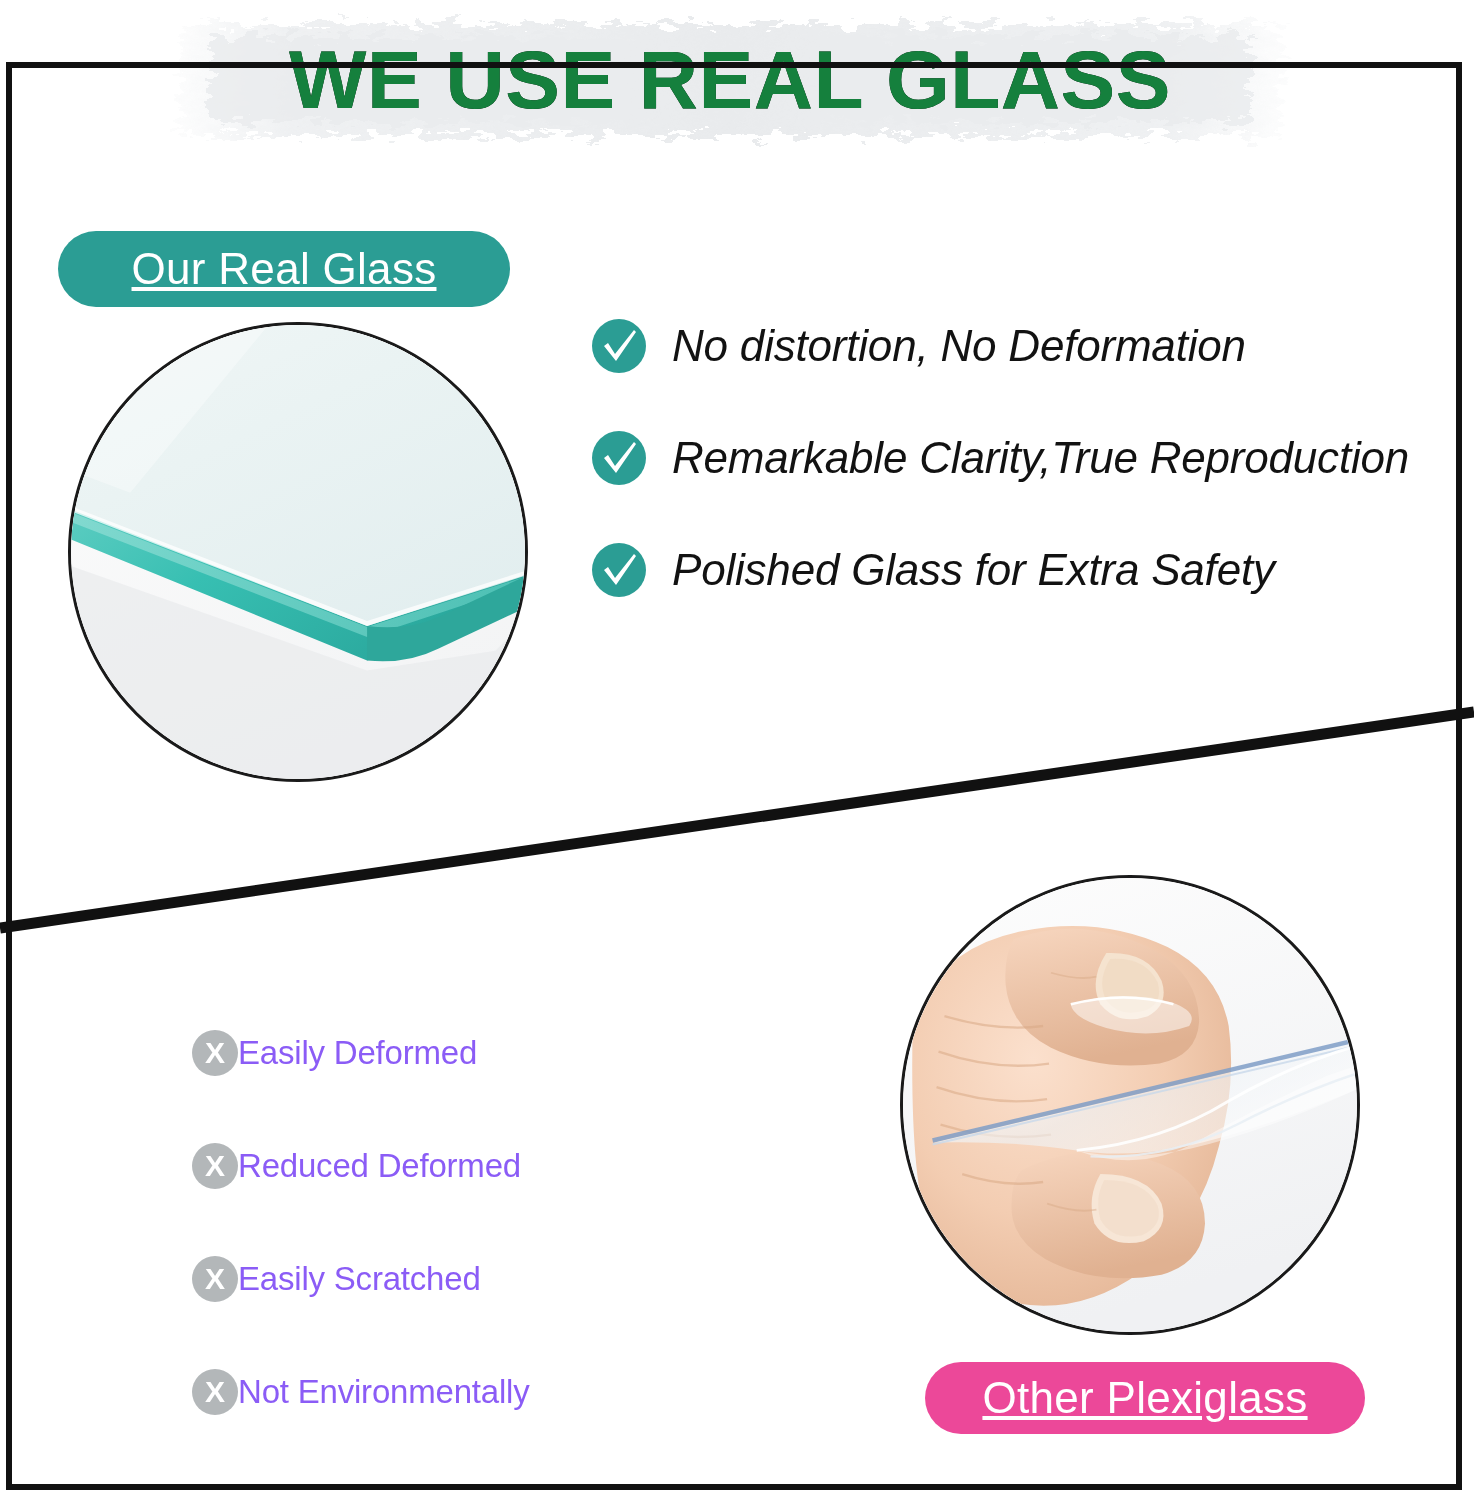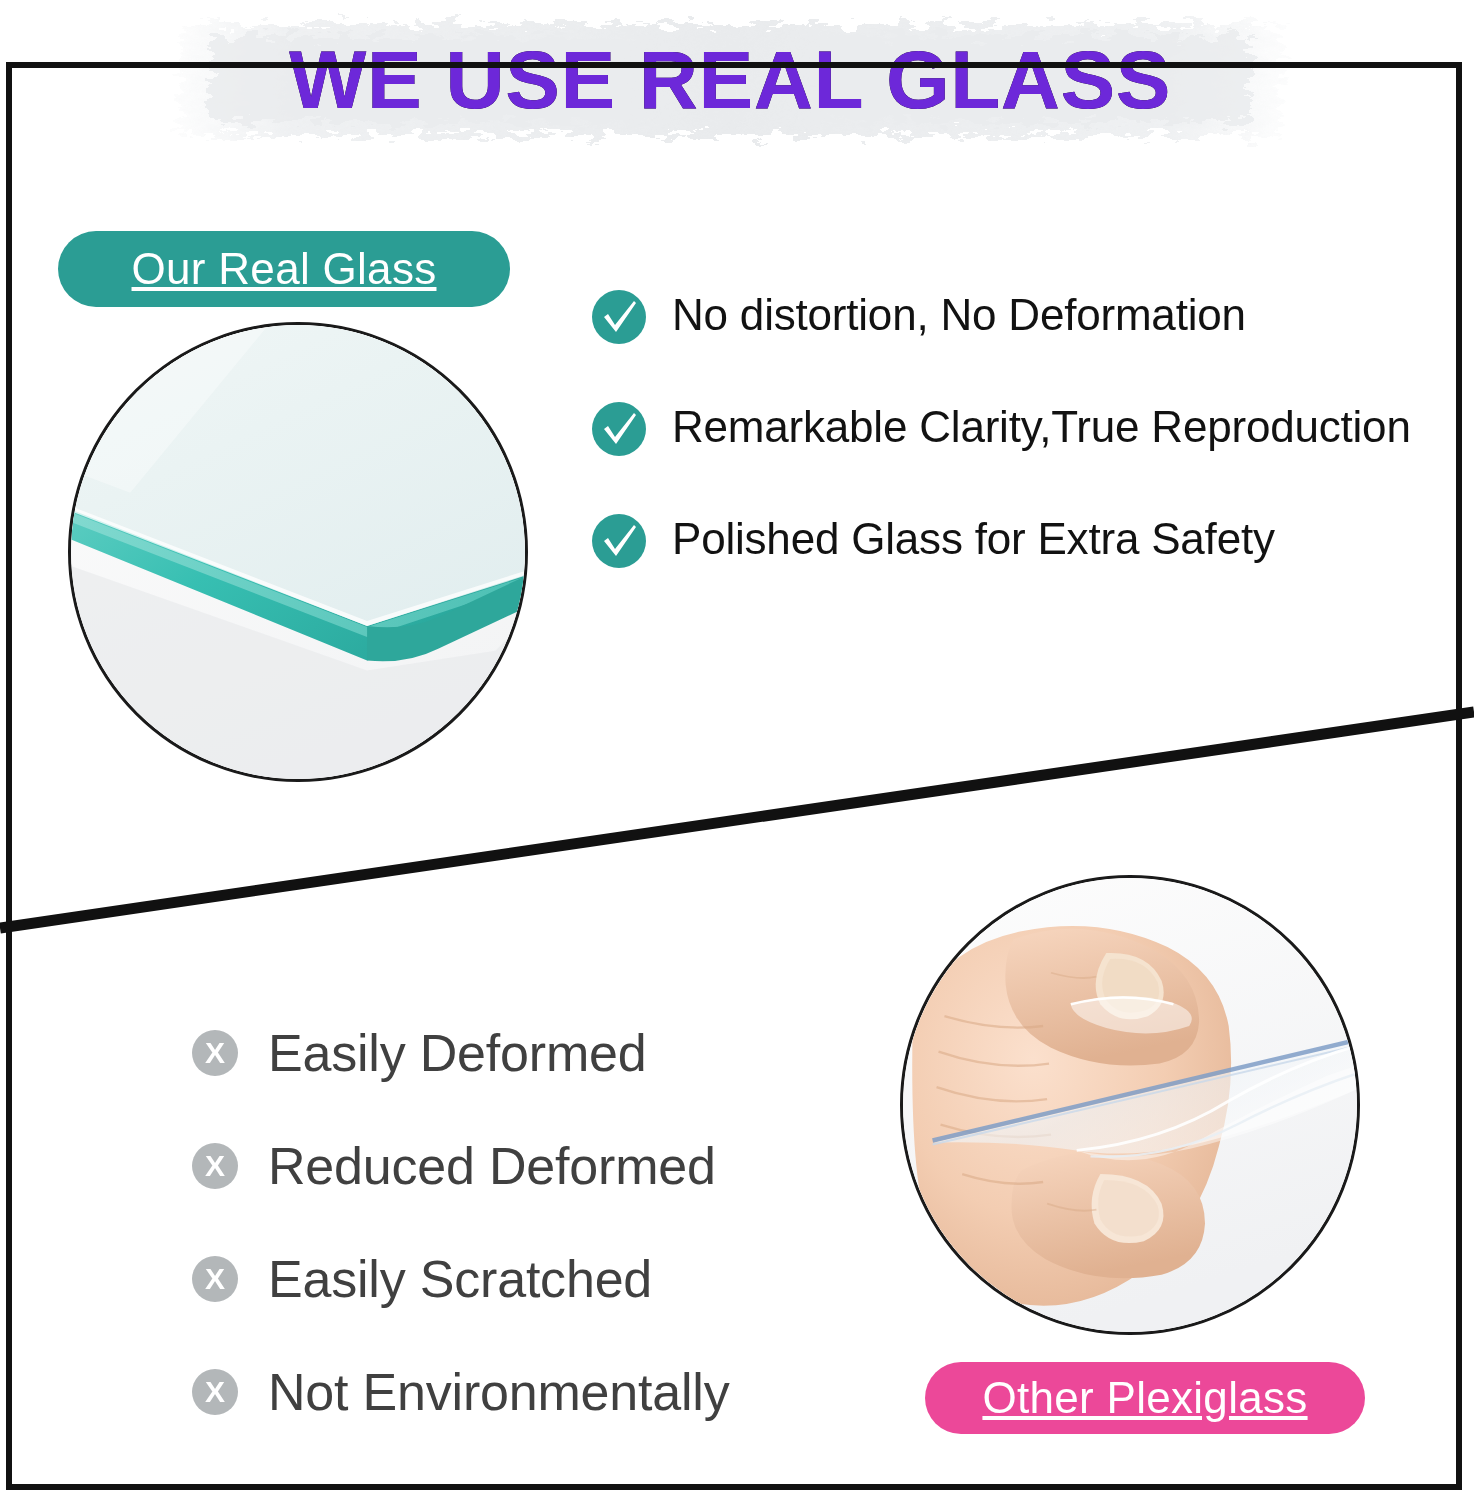--- a/index.html
+++ b/index.html
@@ -62,21 +62,21 @@
     left: 0;
     top: 0;
     width: 100%;
     height: 148px;
     display: flex;
     align-items: center;
     justify-content: center;
     font-size: 82px;
     font-weight: 700;
     letter-spacing: 0.5px;
-    color: #6d28d9;
+    color: #15803d;
     white-space: nowrap;
     font-family: "Liberation Sans", sans-serif;
     text-shadow: 0 0 0 #000;
   }
 
   
   .badge {
     position: absolute;
     display: flex;
     align-items: center;
@@ -131,21 +131,22 @@
   .pros {
     position: absolute;
     left: 592px;
     top: 290px;
     width: 870px;
   }
   .pro-row {
     position: relative;
     height: 112px;
     display: flex;
-    align-items: flex-start;
+    align-items: center;
+    font-style: italic;
   }
   .check-icon {
     width: 54px;
     height: 54px;
     flex: 0 0 54px;
     border-radius: 50%;
     background: #2b9d94;
     position: relative;
   }
   .check-icon svg {
@@ -184,23 +185,22 @@
     display: flex;
     align-items: center;
     justify-content: center;
     color: #ffffff;
     font-size: 30px;
     font-weight: 700;
     line-height: 1;
     font-family: "Liberation Sans", sans-serif;
   }
   .con-label {
-    margin-left: 30px;
-    font-size: 52px;
-    color: #404040;
+    font-size: 33px;
+    color: #8b5cf6;
     white-space: nowrap;
     letter-spacing: -0.2px;
     font-family: "Liberation Sans", sans-serif;
   }
 </style>
 </head>
 <body>
 
 <div id="canvas">
 

